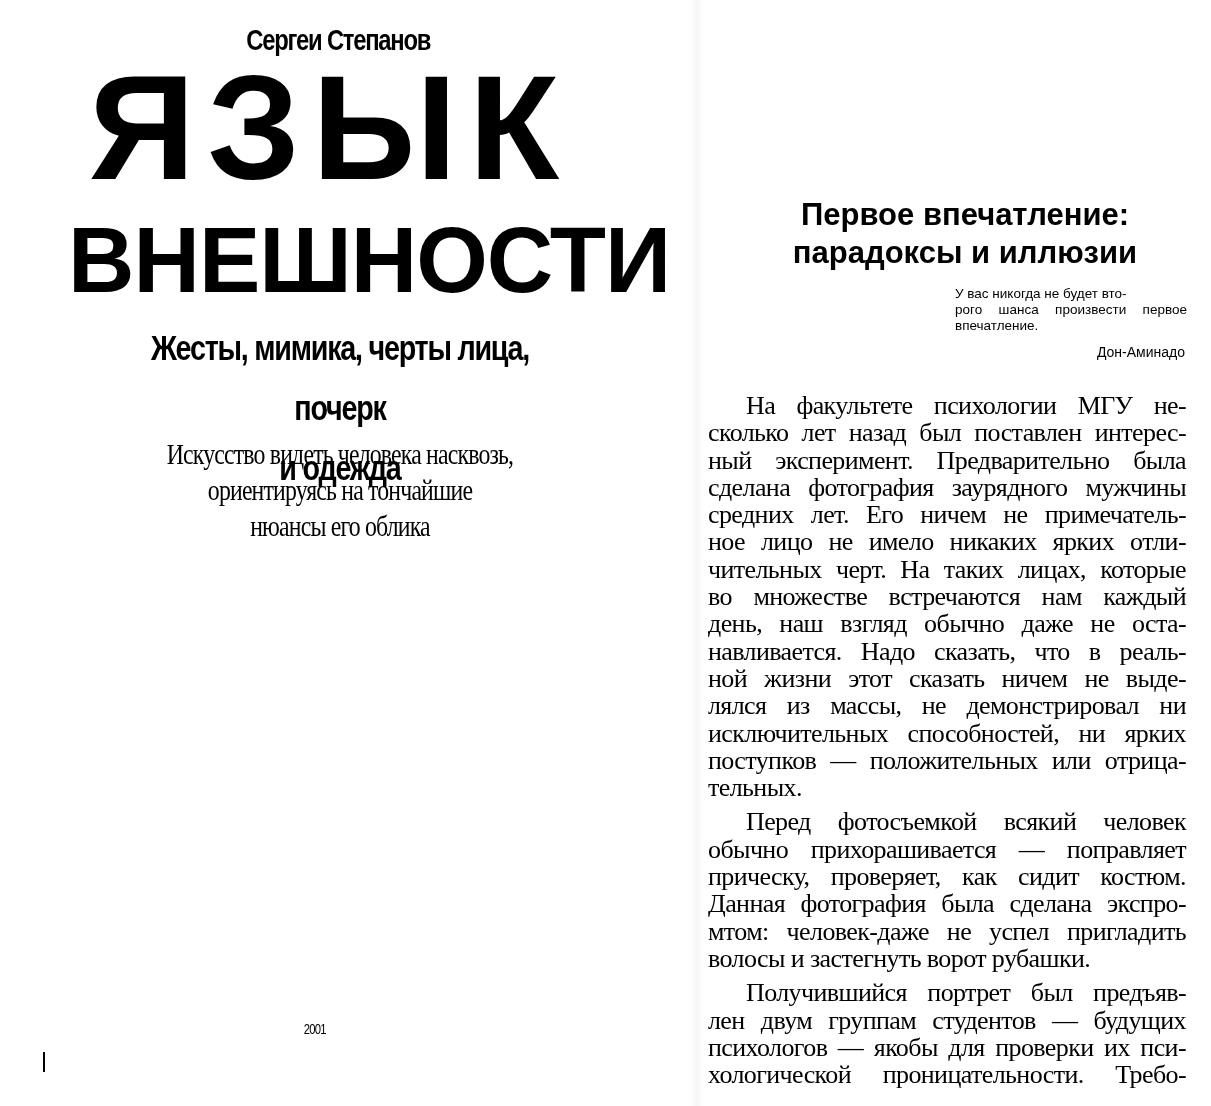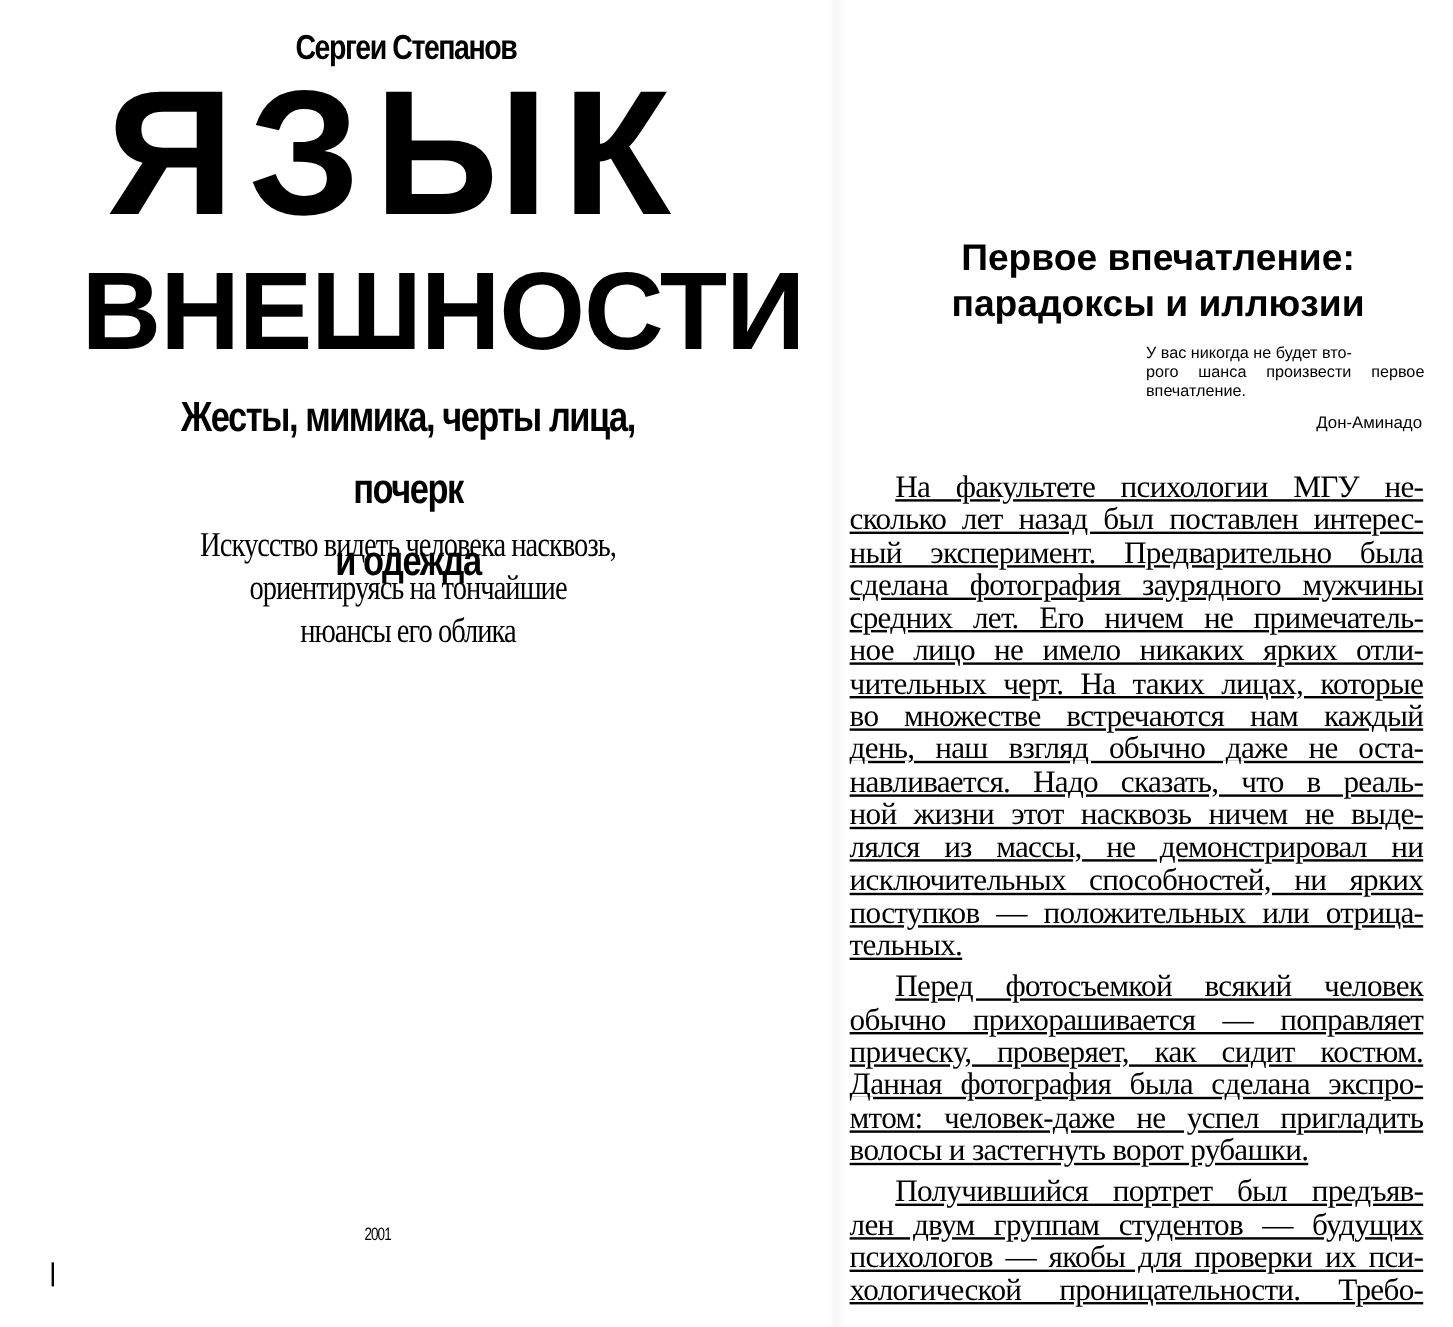--- a/index.html
+++ b/index.html
@@ -144,21 +144,20 @@
     }
     .body-text p {
       margin: 0 0 7px 0;
     }
     .body-text .ln {
       display: block;
       text-align: justify;
       text-align-last: justify;
       white-space: nowrap;
       overflow: visible;
-      text-decoration: underline;
     }
     .body-text .ln.last {
       text-align-last: left;
     }
     .body-text .ln.indent { padding-left: 38px; }
   </style>
 </head>
 <body>
 
 <div class="page-left">
@@ -198,21 +197,21 @@
       <span class="ln indent">На факультете психологии МГУ не-</span>
       <span class="ln">сколько лет назад был поставлен интерес-</span>
       <span class="ln">ный эксперимент. Предварительно была</span>
       <span class="ln">сделана фотография заурядного мужчины</span>
       <span class="ln">средних лет. Его ничем не примечатель-</span>
       <span class="ln">ное лицо не имело никаких ярких отли-</span>
       <span class="ln">чительных черт. На таких лицах, которые</span>
       <span class="ln">во множестве встречаются нам каждый</span>
       <span class="ln">день, наш взгляд обычно даже не оста-</span>
       <span class="ln">навливается. Надо сказать, что в реаль-</span>
-      <span class="ln">ной жизни этот насквозь ничем не выде-</span>
+      <span class="ln">ной жизни этот сказать ничем не выде-</span>
       <span class="ln">лялся из массы, не демонстрировал ни</span>
       <span class="ln">исключительных способностей, ни ярких</span>
       <span class="ln">поступков — положительных или отрица-</span>
       <span class="ln last">тельных.</span>
     </p>
     <p>
       <span class="ln indent">Перед фотосъемкой всякий человек</span>
       <span class="ln">обычно прихорашивается — поправляет</span>
       <span class="ln">прическу, проверяет, как сидит костюм.</span>
       <span class="ln">Данная фотография была сделана экспро-</span>

